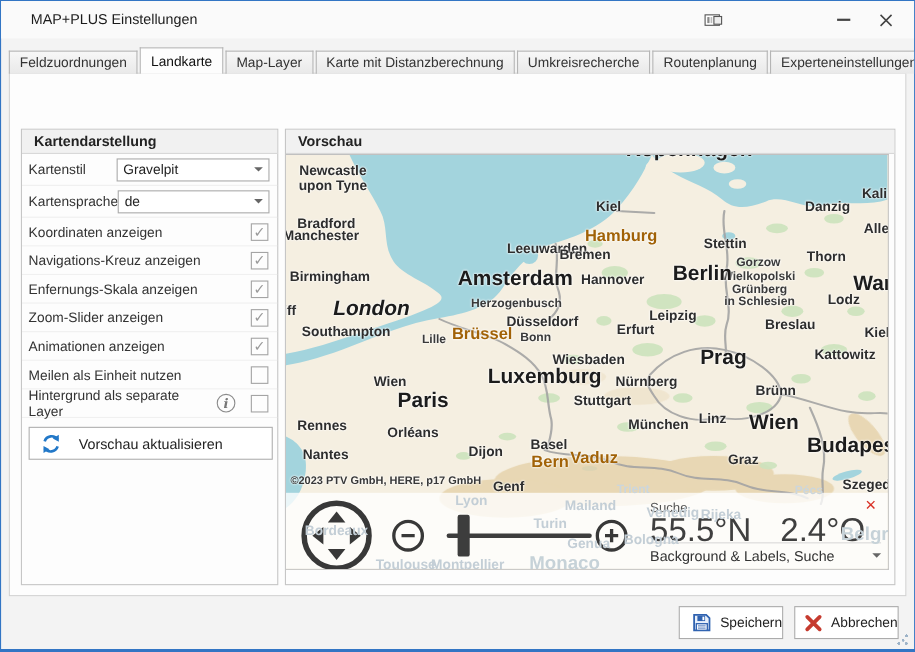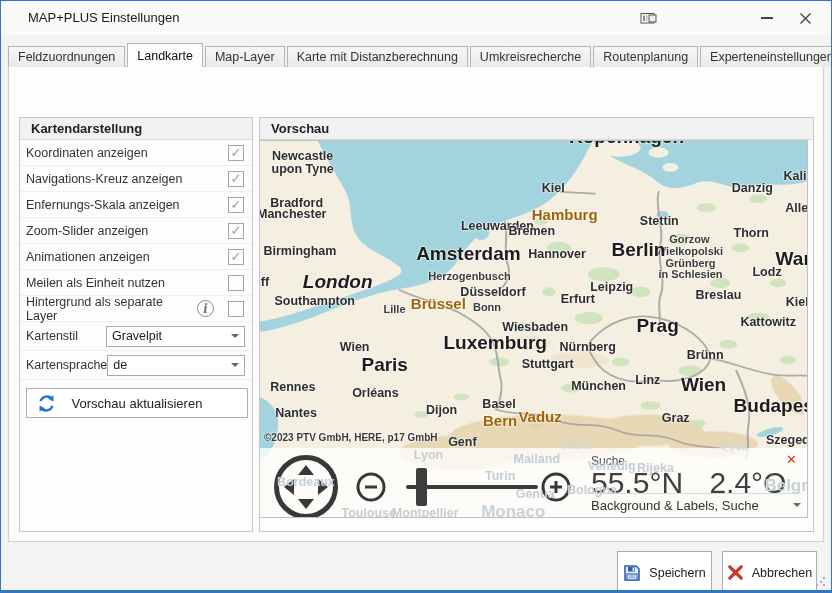--- a/index.html
+++ b/index.html
@@ -69,22 +69,22 @@
   .ov-right{left:322px;top:0;right:0;bottom:0;}
   .suche{position:absolute;left:9px;top:6px;font-size:12px;color:#555;}
   .suche-close{position:absolute;right:10px;top:4px;font-size:13px;font-weight:bold;color:#d93025;cursor:pointer;}
   .coords{position:absolute;left:0;right:40px;top:18px;text-align:center;font-size:30px;color:#3f3f3f;
      font-family:"Liberation Sans",sans-serif;white-space:nowrap;}
   .coords span{margin:0 9px;}
   .layersel{position:absolute;left:6px;right:6px;bottom:1px;height:23px;border-top:1px solid #d9d9d9;
      display:flex;align-items:center;cursor:pointer;}
   .layersel .val{flex:1;font-size:13px;color:#333;padding-left:3px;}
   
-  .btn{position:absolute;top:550px;width:95px;height:43px;background:#fff;border:1px solid #ababab;
-     display:flex;align-items:center;justify-content:center;gap:8px;font-size:12.5px;color:#222;cursor:default;}
+  .btn{position:absolute;top:550px;width:95px;height:30px;background:#fff;border:1px solid #ababab;
+     display:flex;align-items:center;justify-content:flex-end;gap:8px;font-size:12.5px;color:#222;cursor:default;}
   .btn-save{left:616px;} .btn-cancel{left:721px;}
   .grip{position:absolute;right:5px;bottom:3px;width:11px;height:11px;
      background:
       radial-gradient(circle at 9px 2px,#9db3c8 1.2px,transparent 1.4px),
       radial-gradient(circle at 9px 9px,#9db3c8 1.2px,transparent 1.4px),
       radial-gradient(circle at 2px 9px,#9db3c8 1.2px,transparent 1.4px),
       radial-gradient(circle at 6px 6px,#9db3c8 1.2px,transparent 1.4px);}
 </style>
 </head>
 <body>
@@ -117,65 +117,65 @@
       <div class="tab">Map-Layer</div>
       <div class="tab">Karte mit Distanzberechnung</div>
       <div class="tab">Umkreisrecherche</div>
       <div class="tab">Routenplanung</div>
       <div class="tab">Experteneinstellungen</div>
     </div>
   <div class="tabpage">
 
     <div class="panel panel-left">
       <div class="panel-header">Kartendarstellung</div>
-      <div id="cb-rows">
-          <div class="cb-row">
-            <span class="cb-label">Koordinaten anzeigen</span>
-            <span class="checkbox checked"></span>
-          </div>
-          <div class="cb-row">
-            <span class="cb-label">Navigations-Kreuz anzeigen</span>
-            <span class="checkbox checked"></span>
-          </div>
-          <div class="cb-row">
-            <span class="cb-label">Enfernungs-Skala anzeigen</span>
-            <span class="checkbox checked"></span>
-          </div>
-          <div class="cb-row">
-            <span class="cb-label">Zoom-Slider anzeigen</span>
-            <span class="checkbox checked"></span>
-          </div>
-          <div class="cb-row">
-            <span class="cb-label">Animationen anzeigen</span>
-            <span class="checkbox checked"></span>
-          </div>
-          <div class="cb-row">
-            <span class="cb-label">Meilen als Einheit nutzen</span>
-            <span class="checkbox"></span>
-          </div>
-          <div class="cb-row">
-            <span class="cb-label">Hintergrund als separate Layer</span>
-            <span class="info-icon">i</span>
-            <span class="checkbox"></span>
-          </div>
-        </div>
       <div id="dd-rows">
           <div class="dd-row">
             <span class="dd-label">Kartenstil</span>
             <div class="combo">
               <span class="val">Gravelpit</span>
               <span class="caret"></span>
             </div>
           </div>
           <div class="dd-row">
             <span class="dd-label">Kartensprache</span>
             <div class="combo">
               <span class="val">de</span>
               <span class="caret"></span>
             </div>
+          </div>
+        </div>
+      <div id="cb-rows">
+          <div class="cb-row">
+            <span class="cb-label">Koordinaten anzeigen</span>
+            <span class="checkbox checked"></span>
+          </div>
+          <div class="cb-row">
+            <span class="cb-label">Navigations-Kreuz anzeigen</span>
+            <span class="checkbox checked"></span>
+          </div>
+          <div class="cb-row">
+            <span class="cb-label">Enfernungs-Skala anzeigen</span>
+            <span class="checkbox checked"></span>
+          </div>
+          <div class="cb-row">
+            <span class="cb-label">Zoom-Slider anzeigen</span>
+            <span class="checkbox checked"></span>
+          </div>
+          <div class="cb-row">
+            <span class="cb-label">Animationen anzeigen</span>
+            <span class="checkbox checked"></span>
+          </div>
+          <div class="cb-row">
+            <span class="cb-label">Meilen als Einheit nutzen</span>
+            <span class="checkbox"></span>
+          </div>
+          <div class="cb-row">
+            <span class="cb-label">Hintergrund als separate Layer</span>
+            <span class="info-icon">i</span>
+            <span class="checkbox"></span>
           </div>
         </div>
       <div class="refresh-btn">
         <svg width="19" height="19" viewBox="0 0 18 18">
           <path d="M14.6,5.2 A6.3,6.3 0 0 0 3.4,6.8" fill="none" stroke="#2278c8" stroke-width="2.3"></path>
           <polygon points="15.6,1.1 15.6,7.2 10.4,4.4" fill="#2278c8"></polygon>
           <path d="M3.4,12.8 A6.3,6.3 0 0 0 14.6,11.2" fill="none" stroke="#2278c8" stroke-width="2.3"></path>
           <polygon points="2.4,16.9 2.4,10.8 7.6,13.6" fill="#2278c8"></polygon>
         </svg>
         <span class="lbl">Vorschau aktualisieren</span>

